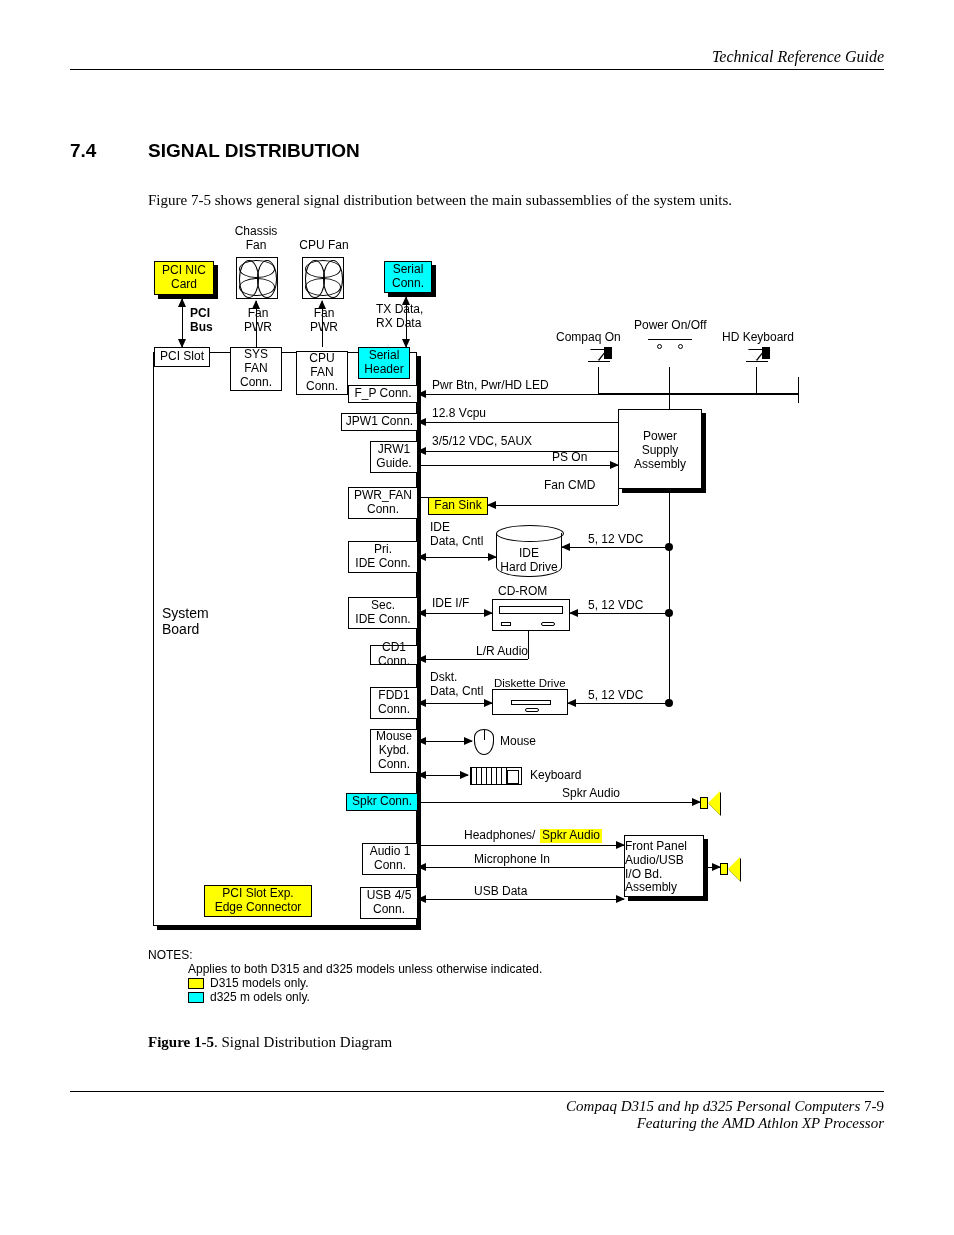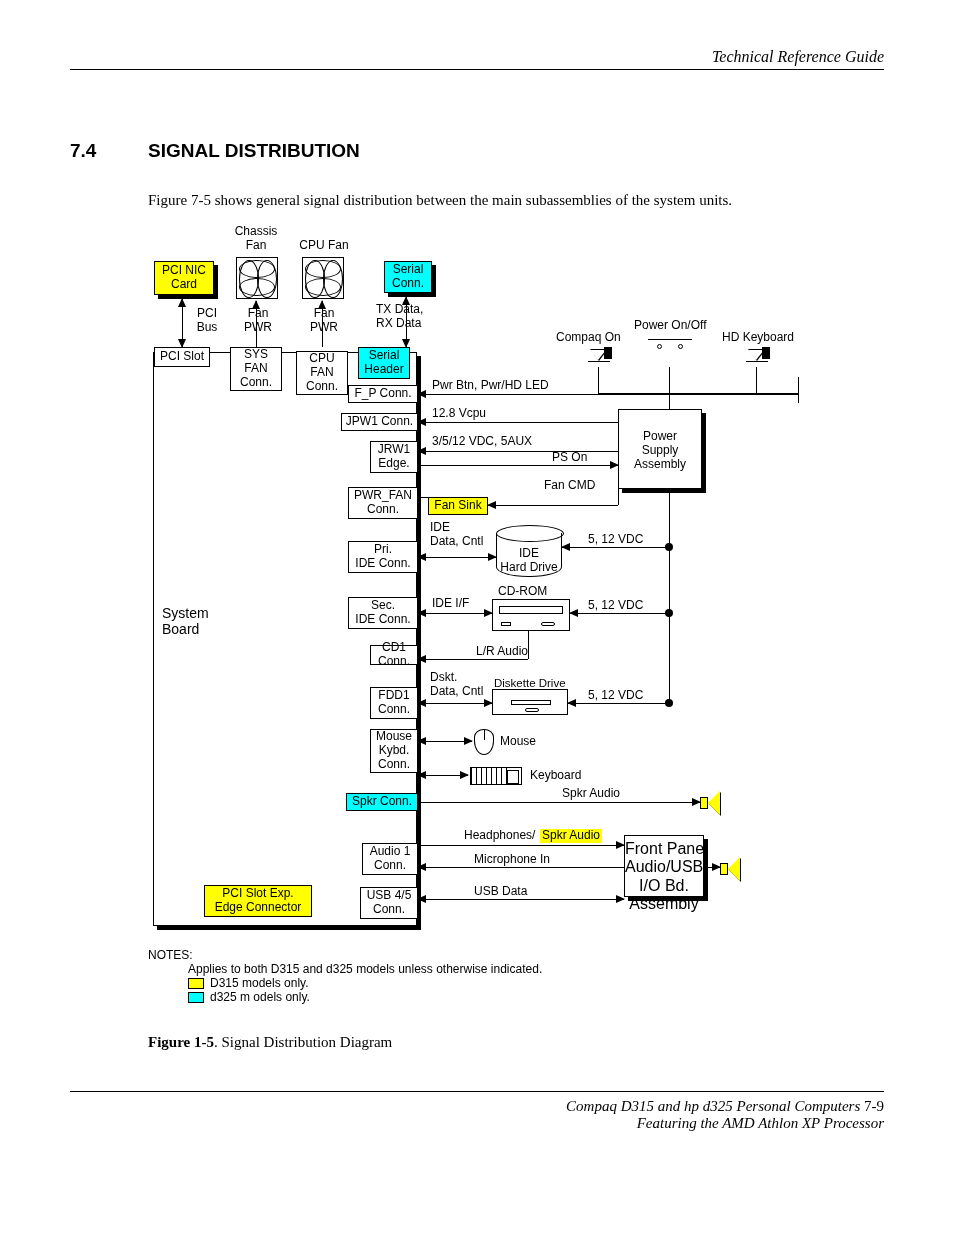--- a/index.html
+++ b/index.html
@@ -140,21 +140,21 @@
   }
   .spk .body{position:absolute;left:0;top:8px;width:8px;height:12px;background:#ffff00;border:1px solid #000;}
   .spk .cone{position:absolute;left:8px;top:2px;width:0;height:0;border-top:12px solid transparent;border-bottom:12px solid transparent;border-right:12px solid #ffff00;}
   .spk .coneb{position:absolute;left:8px;top:2px;width:0;height:0;border-top:12px solid transparent;border-bottom:12px solid transparent;border-right:12px solid #000; z-index:-1; transform:translate(1px,1px);}
   .psu {
     position:absolute; border:1.5px solid #000; box-shadow:4px 4px 0 #000;
     text-align:center; padding-top:20px;
   }
   .fpanel {
     position:absolute; border:1.5px solid #000; box-shadow:4px 4px 0 #000;
-    text-align:center; font-size:16px; padding-top:4px;
+    text-align:left; font-size:12px; padding-top:4px;
   }
 
   
   .ar {
     position:absolute; background:#000;
   }
   .ar.h { height:1.3px; }
   .ar.v { width:1.3px; }
   .ar .al, .ar .ar2, .ar .au, .ar .ad {
     position:absolute; width:0;height:0;
@@ -219,21 +219,21 @@
         <div class="h2"></div>
       </div>
   <div class="fan" style="left:154px;top:30px;">
         <div class="h1"></div>
         <div class="h2"></div>
       </div>
 
   <div class="box c shadow" style="left:236px;top:34px;width:48px;height:32px;white-space:pre;">Serial
 Conn.</div>
 
-  <div class="lbl" style="left:42px;top:80px;width:34px;text-align:center;white-space:pre;">PCI
+  <div class="lbl" style="left:42px;top:80px;width:34px;text-align:left;white-space:pre;font-weight:bold;">PCI
 Bus</div>
   <div class="lbl" style="left:90px;top:80px;width:40px;white-space:pre;">Fan
 PWR</div>
   <div class="lbl" style="left:156px;top:80px;width:40px;white-space:pre;">Fan
 PWR</div>
   <div class="lbl" style="left:228px;top:76px;width:70px;text-align:left;white-space:pre;">TX Data,
 RX Data</div>
 
   <div class="ar v" style="left:34px; top:72px; height:48px;">
         <div class="au"></div>
@@ -276,21 +276,21 @@
       </div>
   <div class="led" style="left:592px;top:122px;">
         <div class="tri"></div>
         <div class="bar"></div>
         <div class="ar">↗</div>
       </div>
 
   <div class="box" style="left:200px;top:158px;width:70px;height:18px;">F_P Conn.</div>
   <div class="box" style="left:193px;top:186px;width:77px;height:18px;">JPW1 Conn.</div>
   <div class="box" style="left:222px;top:214px;width:48px;height:32px;white-space:pre;">JRW1
-Edge.</div>
+Guide.</div>
   <div class="box" style="left:200px;top:260px;width:70px;height:32px;white-space:pre;">PWR_FAN
 Conn.</div>
   <div class="box" style="left:200px;top:314px;width:70px;height:32px;white-space:pre;">Pri.
 IDE Conn.</div>
   <div class="box" style="left:200px;top:370px;width:70px;height:32px;white-space:pre;">Sec.
 IDE Conn.</div>
   <div class="box" style="left:222px;top:418px;width:48px;height:20px;white-space:pre;">CD1
 Conn.</div>
   <div class="box" style="left:222px;top:460px;width:48px;height:32px;white-space:pre;">FDD1
 Conn.</div>

